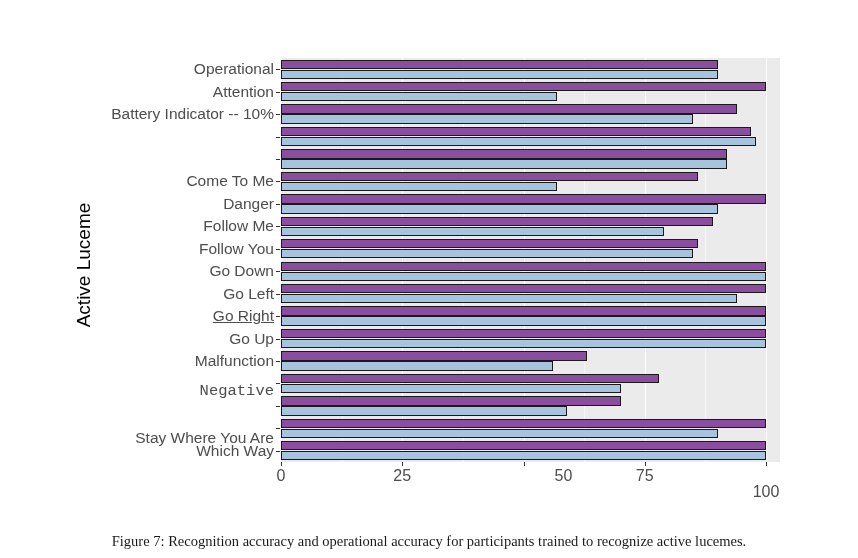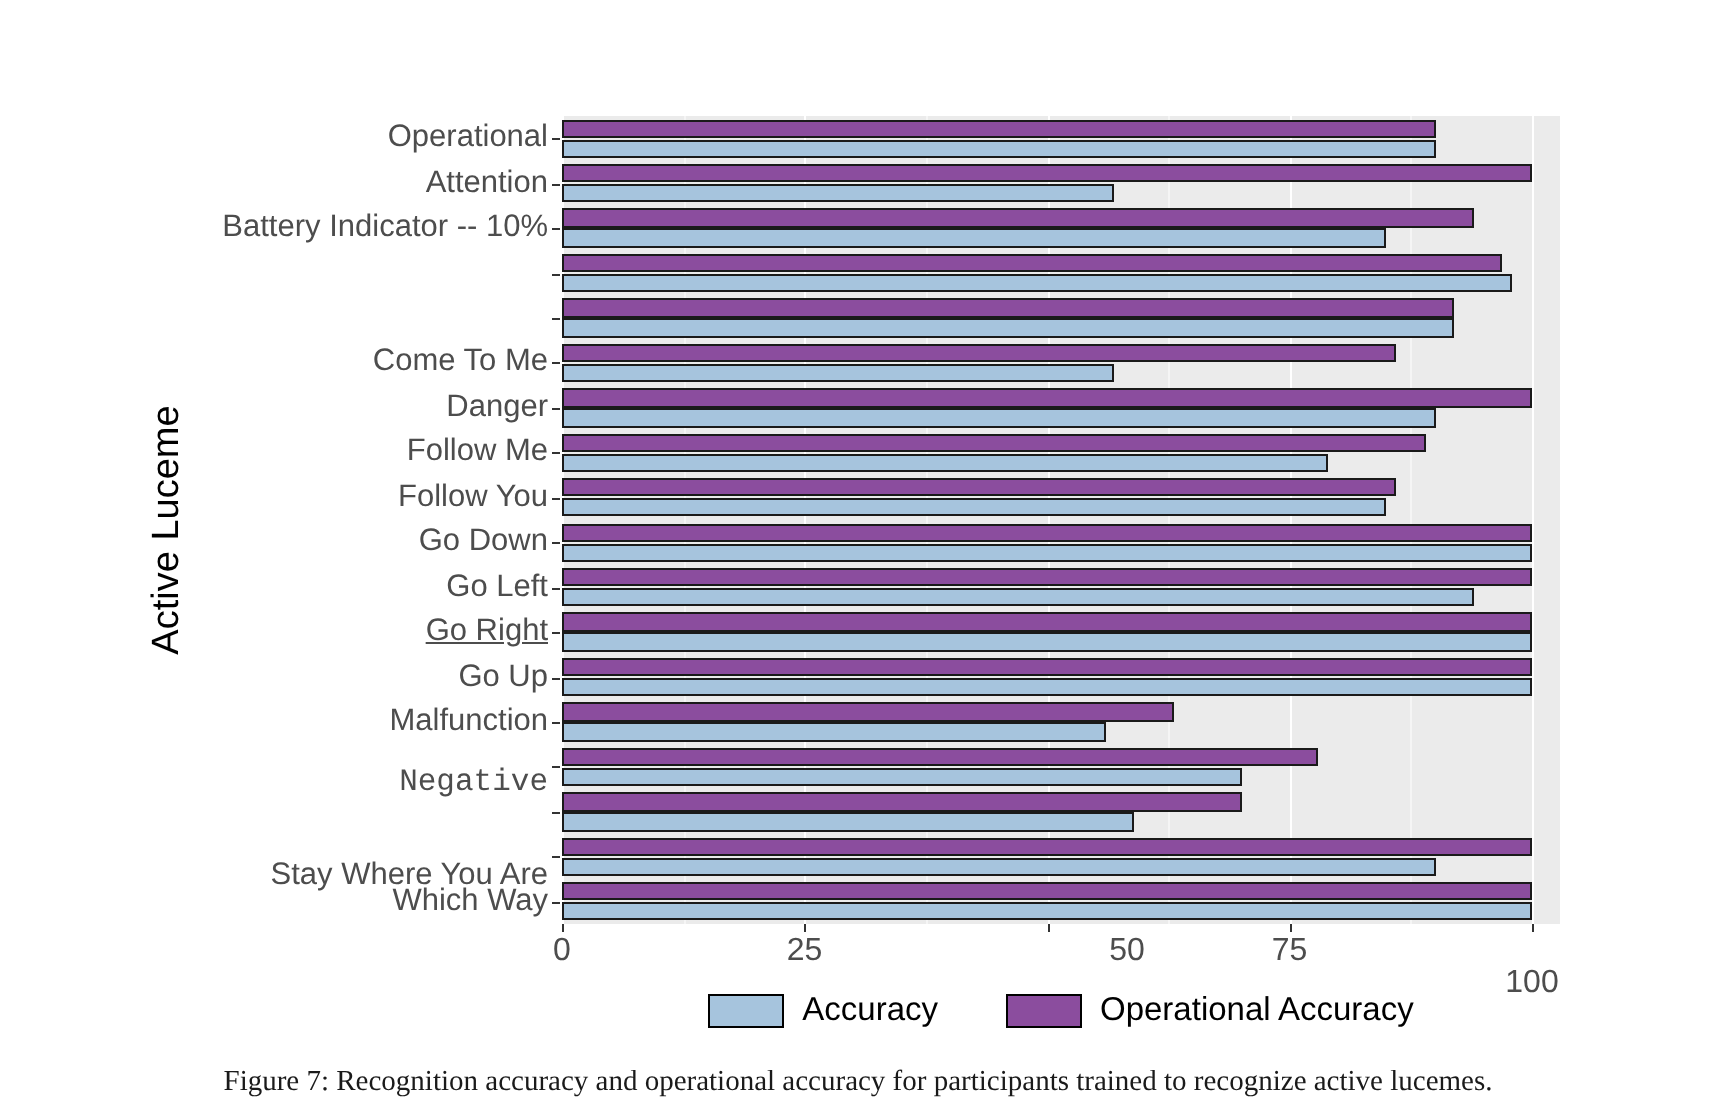--- a/index.html
+++ b/index.html
@@ -295,26 +295,16 @@
       <div class="xtickmark" style="left: 121.25px;"></div>
       <div class="xlabel" style="left: 121.25px;">25</div>
       <div class="xtickmark" style="left: 242.5px;"></div>
       <div class="xlabel" style="left: 242.5px; margin-left: 40px;">50</div>
       <div class="xtickmark" style="left: 363.75px;"></div>
       <div class="xlabel" style="left: 363.75px;">75</div>
       <div class="xtickmark" style="left: 485px;"></div>
       <div class="xlabel" style="left: 485px; margin-top: 16px;">100</div>
     </div>
 
-  <div id="legend">
-      <div class="legend-item">
-        <div class="legend-key" style="background: rgb(166, 196, 221);"></div>
-        <div class="legend-text">Accuracy</div>
-      </div>
-      <div class="legend-item">
-        <div class="legend-key" style="background: rgb(139, 77, 158);"></div>
-        <div class="legend-text">Operational Accuracy</div>
-      </div>
-    </div>
 
   <div id="caption">Figure 7: Recognition accuracy and operational accuracy for participants trained to recognize active lucemes.</div>
 
 </div>
 
 </body></html>

